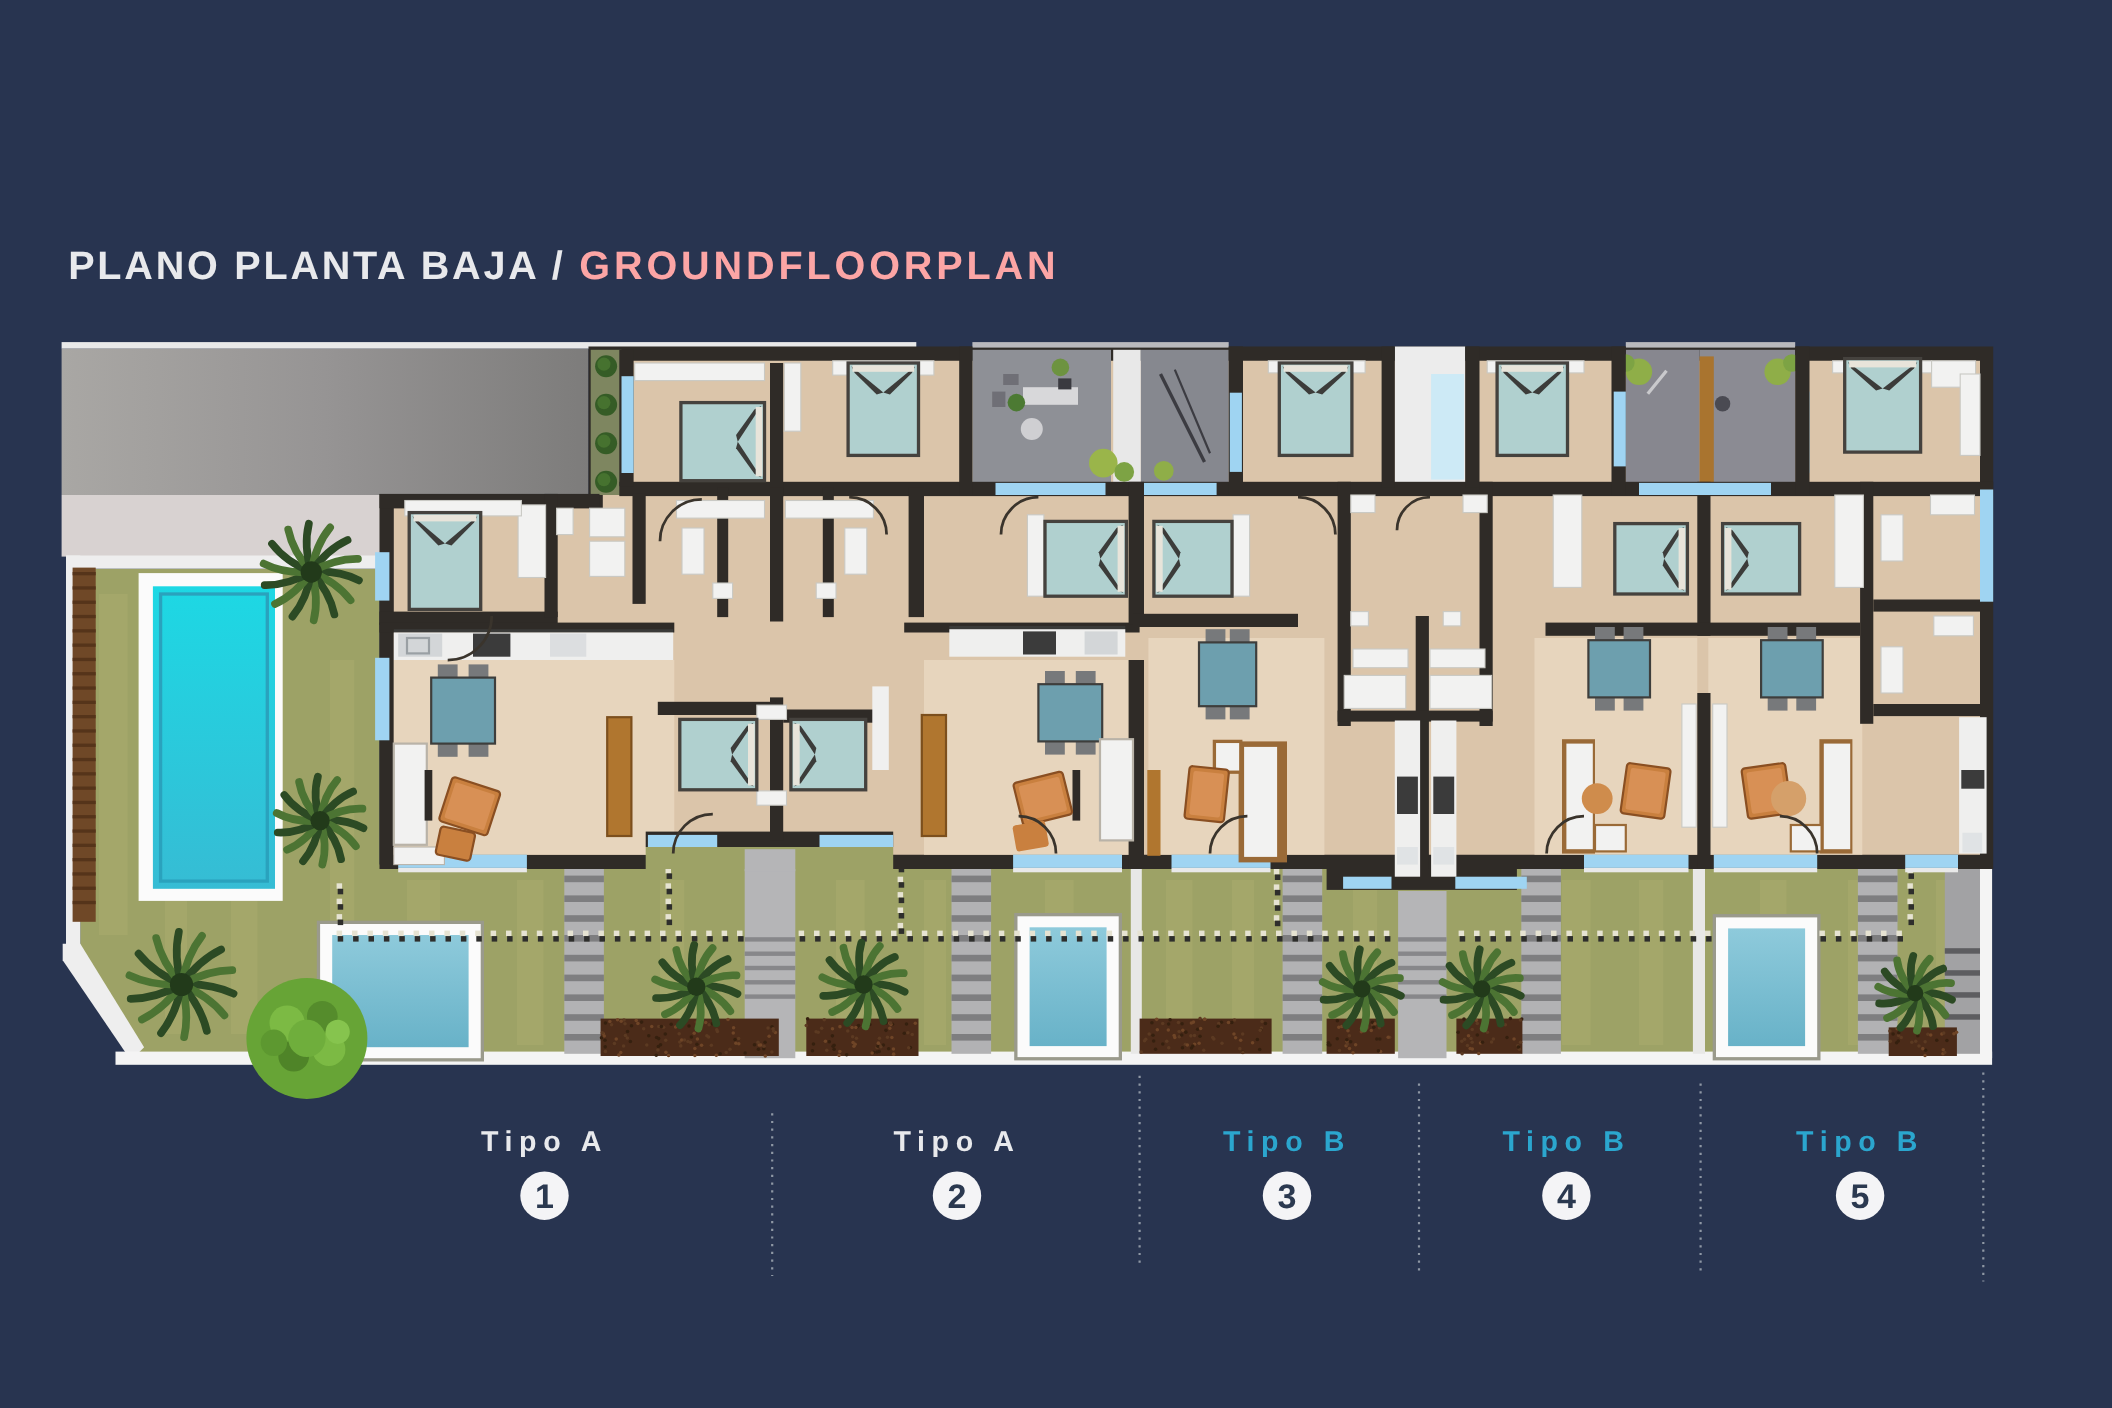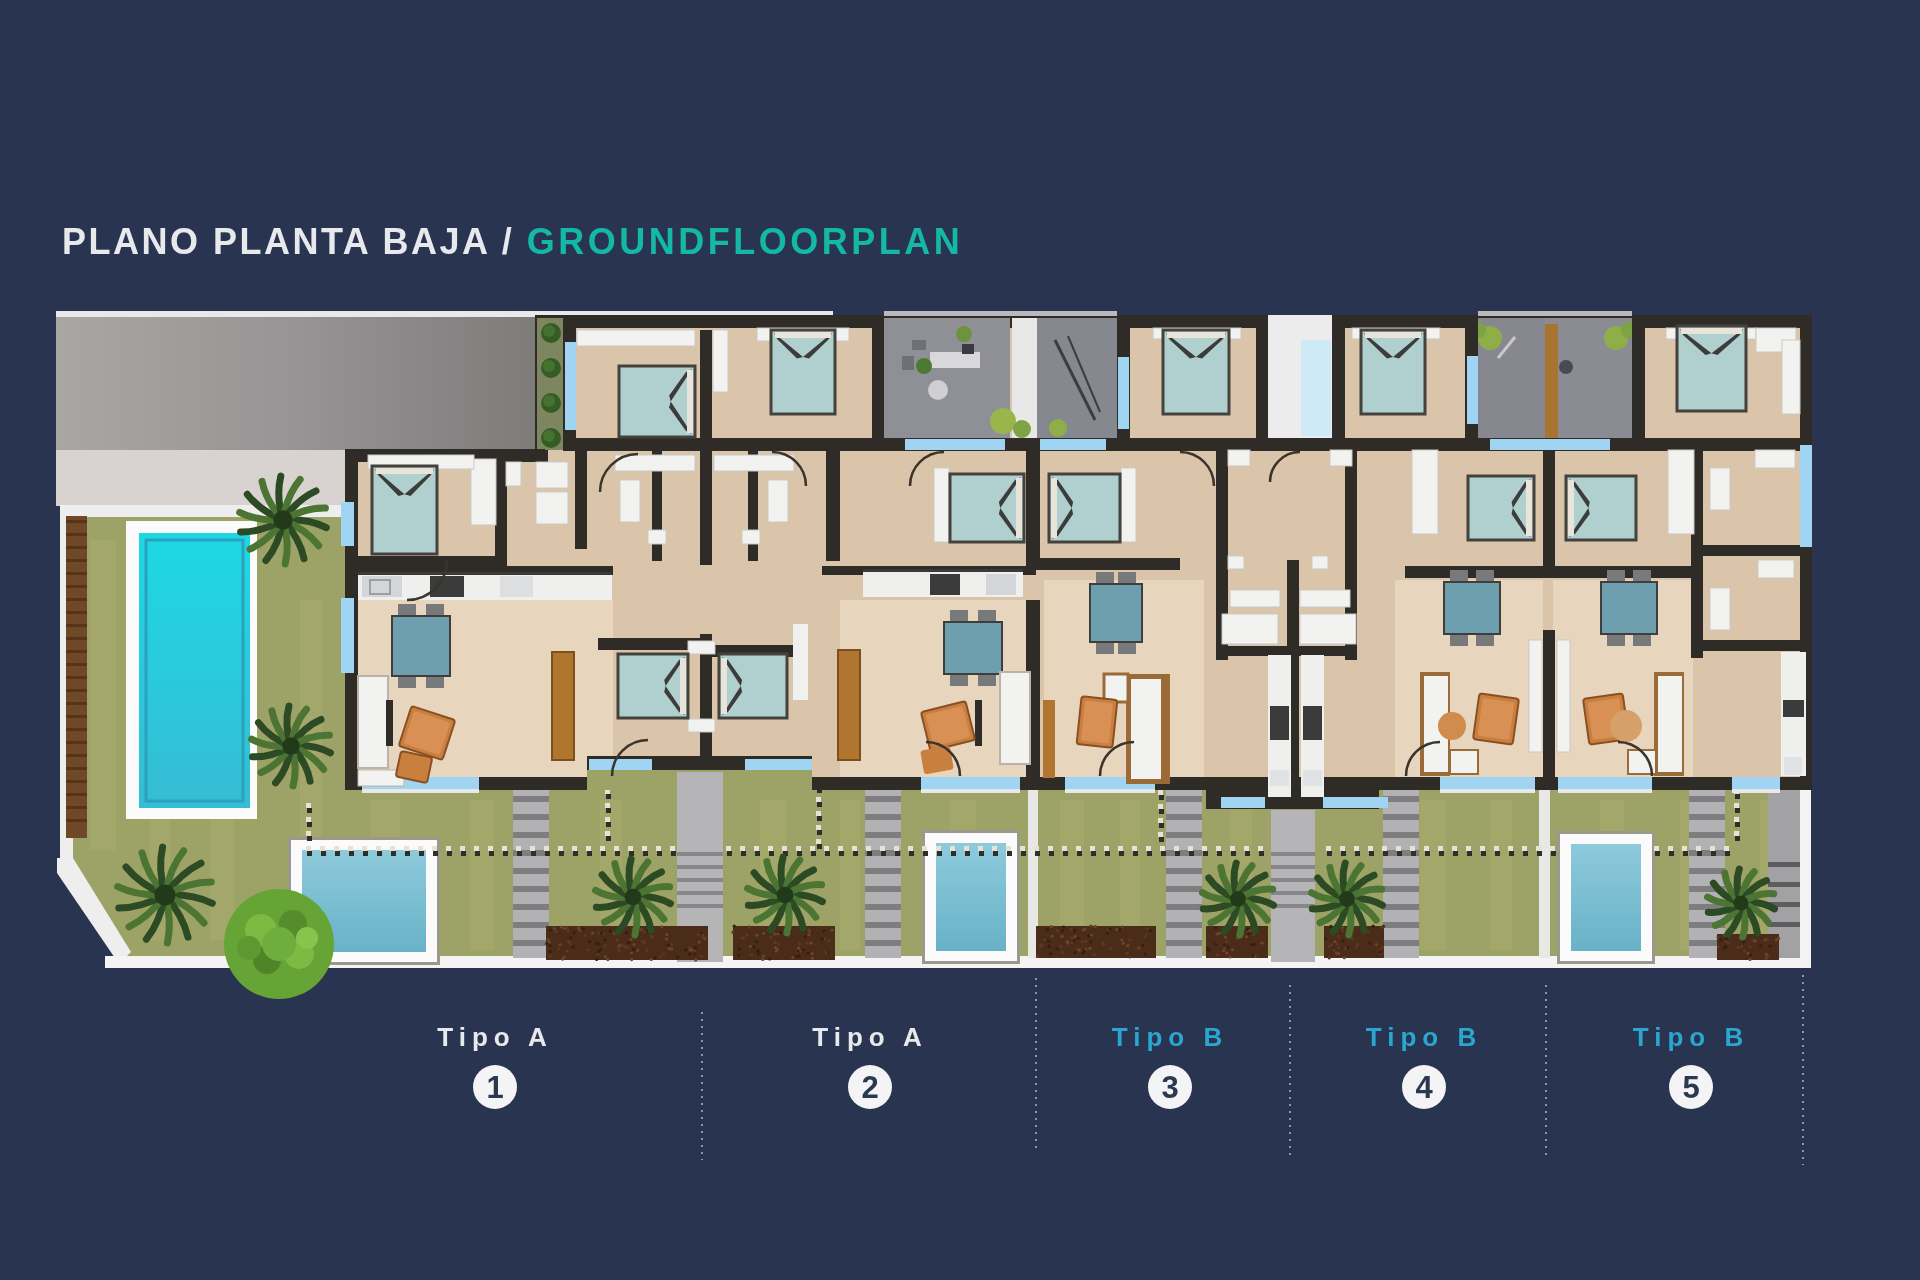--- a/index.html
+++ b/index.html
@@ -1,16 +1,16 @@
 <!DOCTYPE html>
 <html><head><meta charset="utf-8"><style>
 html,body{margin:0;padding:0;background:#283450;width:1920px;height:1280px;overflow:hidden;}
 body{font-family:"Liberation Sans", sans-serif;}
 .title{position:absolute;z-index:10;left:62px;top:221px;font-size:36px;font-weight:bold;letter-spacing:2.5px;color:#e8e9ec;white-space:nowrap;}
-.title .cy{color:#14b8a6;letter-spacing:3.5px;}
+.title .cy{color:#fca5a5;letter-spacing:3.5px;}
 </style></head><body>
 
 <div class="title">PLANO PLANTA  BAJA / <span class="cy">GROUNDFLOORPLAN</span></div>
 <svg width="1920" height="1280" viewBox="0 0 1920 1280" style="position:absolute;left:0;top:0">
 <defs>
 <linearGradient id="gband" x1="0" y1="0" x2="1" y2="0">
         <stop offset="0" stop-color="#a9a7a4"></stop>
         <stop offset="0.5" stop-color="#969494"></stop>
         <stop offset="1" stop-color="#7d7c7b"></stop>
       </linearGradient>

